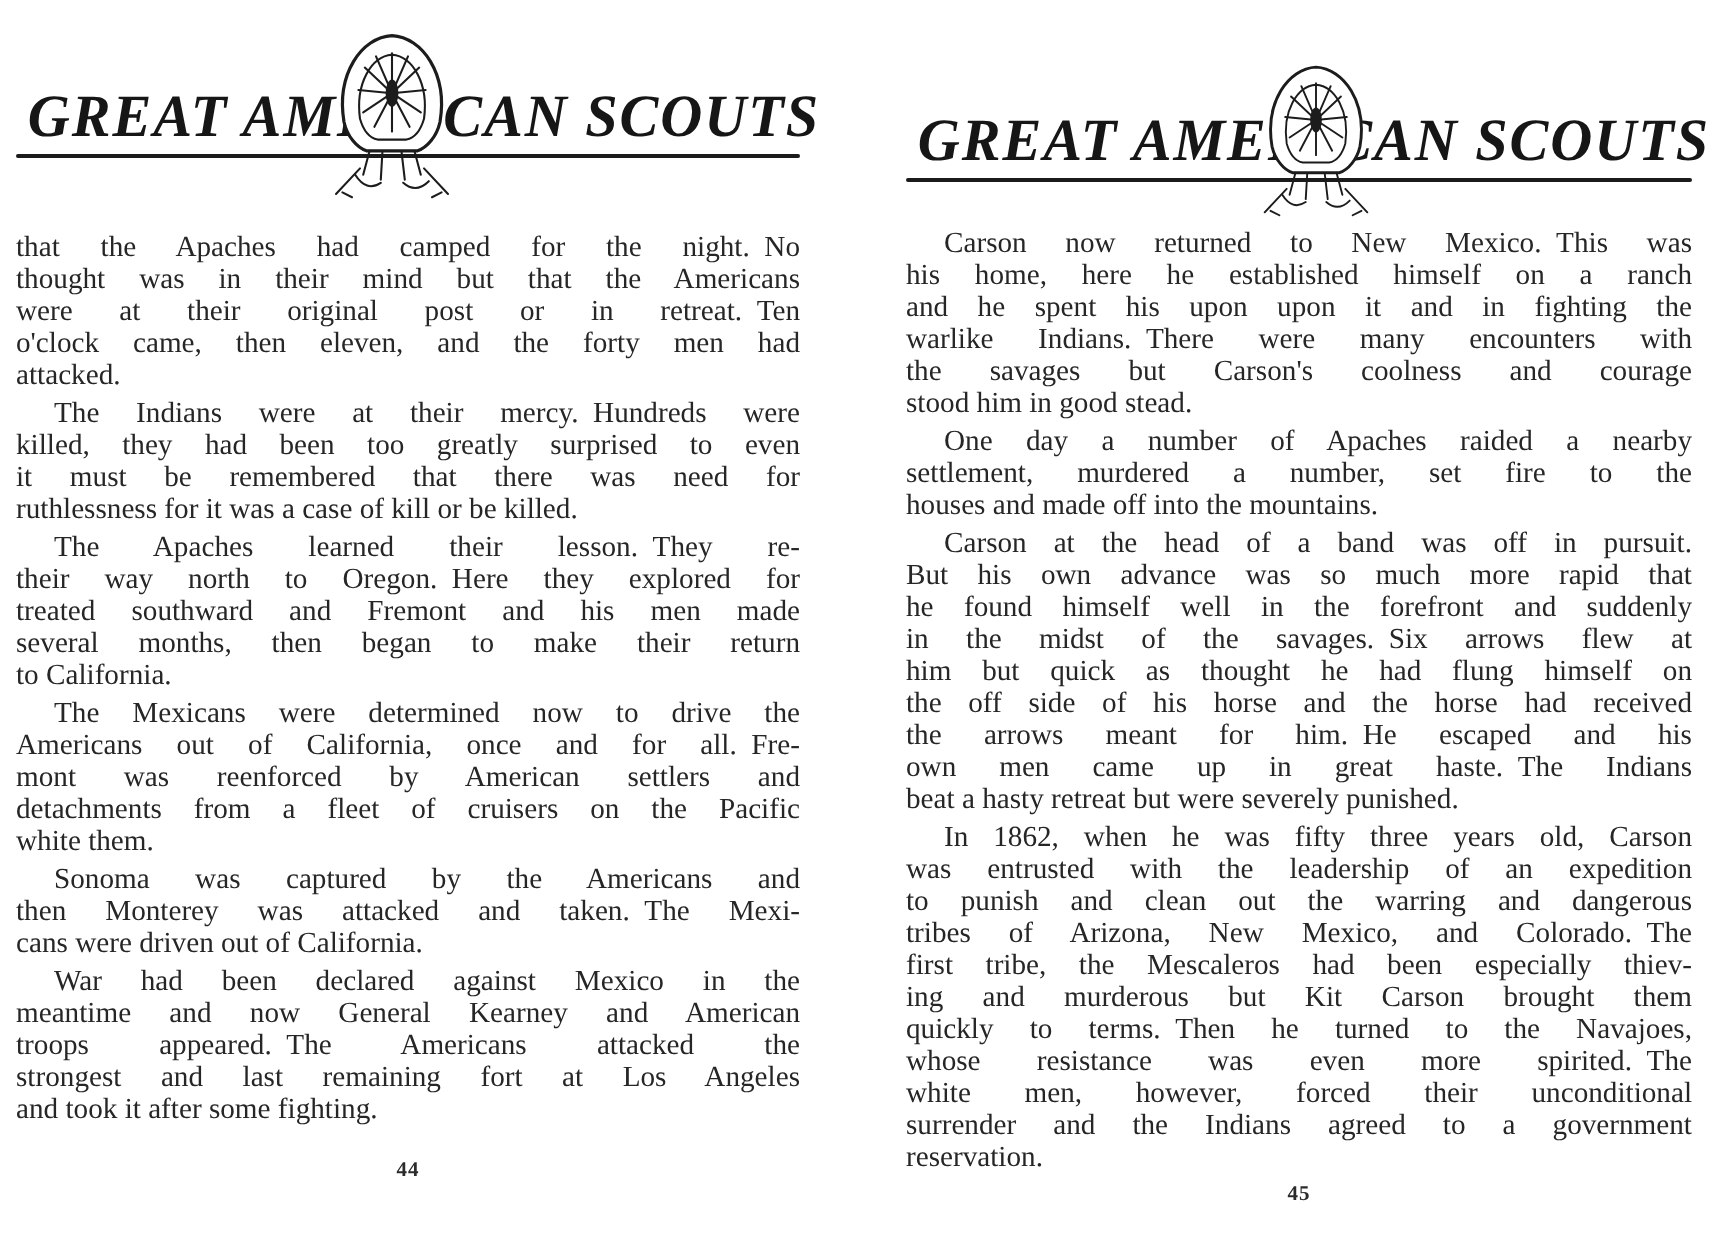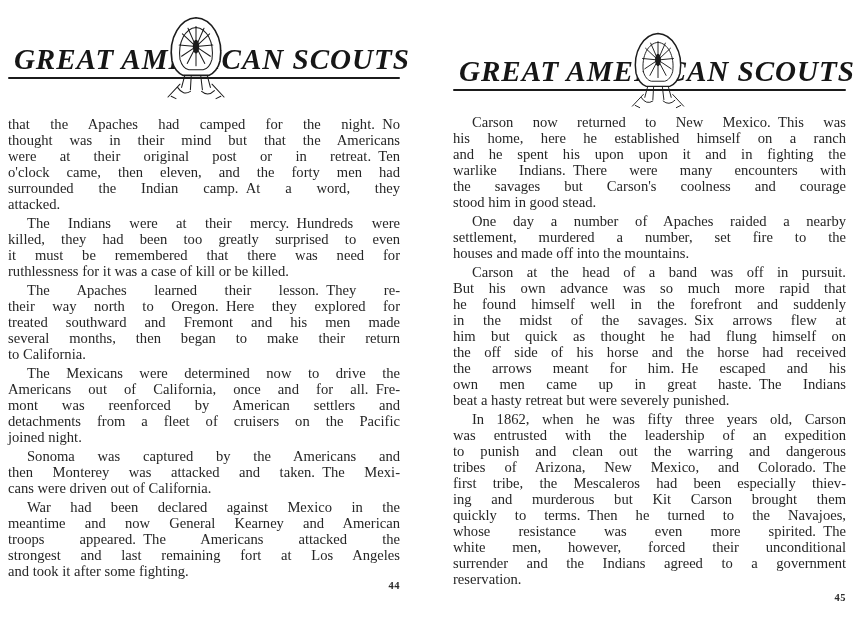--- a/index.html
+++ b/index.html
@@ -51,21 +51,21 @@
     height:16px;overflow:visible;
   }
   .ln-last{
     -moz-text-align-last:left;
     text-align-last:left;
   }
   .ln-indent{text-indent:19px;}
 
   .pagenum{
     position:absolute;left:0;width:100%;
-    text-align:right;font-size:10.5px;font-weight:bold;
+    text-align:center;font-size:10.5px;font-weight:bold;
     letter-spacing:0.5px;color:#2b2b2b;
   }
   .page-left .pagenum{top:580px;}
   .page-right .pagenum{top:592px;}
 
   .w-stroke{fill:none;stroke:#1c1c1c;stroke-width:2;stroke-linecap:round;}
   .w-thin{fill:none;stroke:#1c1c1c;stroke-width:1.3;stroke-linecap:round;}
 </style>
 </head>
 <body>
@@ -107,42 +107,41 @@
             <path d="M76,104 l-6,3"></path>
         </g>
       </svg>
     </span>
     <div class="body">
         <div class="para">
           <div class="ln">that the Apaches had camped for the night. No</div>
           <div class="ln">thought was in their mind but that the Americans</div>
           <div class="ln">were at their original post or in retreat. Ten</div>
           <div class="ln">o'clock came, then eleven, and the forty men had</div>
-          <div class="ln">surrounded the Indian camp. At a word, they</div>
           <div class="ln ln-last">attacked.</div>
         </div>
         <div class="para">
           <div class="ln ln-indent">The Indians were at their mercy. Hundreds were</div>
           <div class="ln">killed, they had been too greatly surprised to even</div>
           <div class="ln">it must be remembered that there was need for</div>
           <div class="ln ln-last">ruthlessness for it was a case of kill or be killed.</div>
         </div>
         <div class="para">
           <div class="ln ln-indent">The Apaches learned their lesson. They re-</div>
           <div class="ln">their way north to Oregon. Here they explored for</div>
           <div class="ln">treated southward and Fremont and his men made</div>
           <div class="ln">several months, then began to make their return</div>
           <div class="ln ln-last">to California.</div>
         </div>
         <div class="para">
           <div class="ln ln-indent">The Mexicans were determined now to drive the</div>
           <div class="ln">Americans out of California, once and for all. Fre-</div>
           <div class="ln">mont was reenforced by American settlers and</div>
           <div class="ln">detachments from a fleet of cruisers on the Pacific</div>
-          <div class="ln ln-last">joined night.</div>
+          <div class="ln ln-last">white them.</div>
         </div>
         <div class="para">
           <div class="ln ln-indent">Sonoma was captured by the Americans and</div>
           <div class="ln">then Monterey was attacked and taken. The Mexi-</div>
           <div class="ln ln-last">cans were driven out of California.</div>
         </div>
         <div class="para">
           <div class="ln ln-indent">War had been declared against Mexico in the</div>
           <div class="ln">meantime and now General Kearney and American</div>
           <div class="ln">troops appeared. The Americans attacked the</div>

